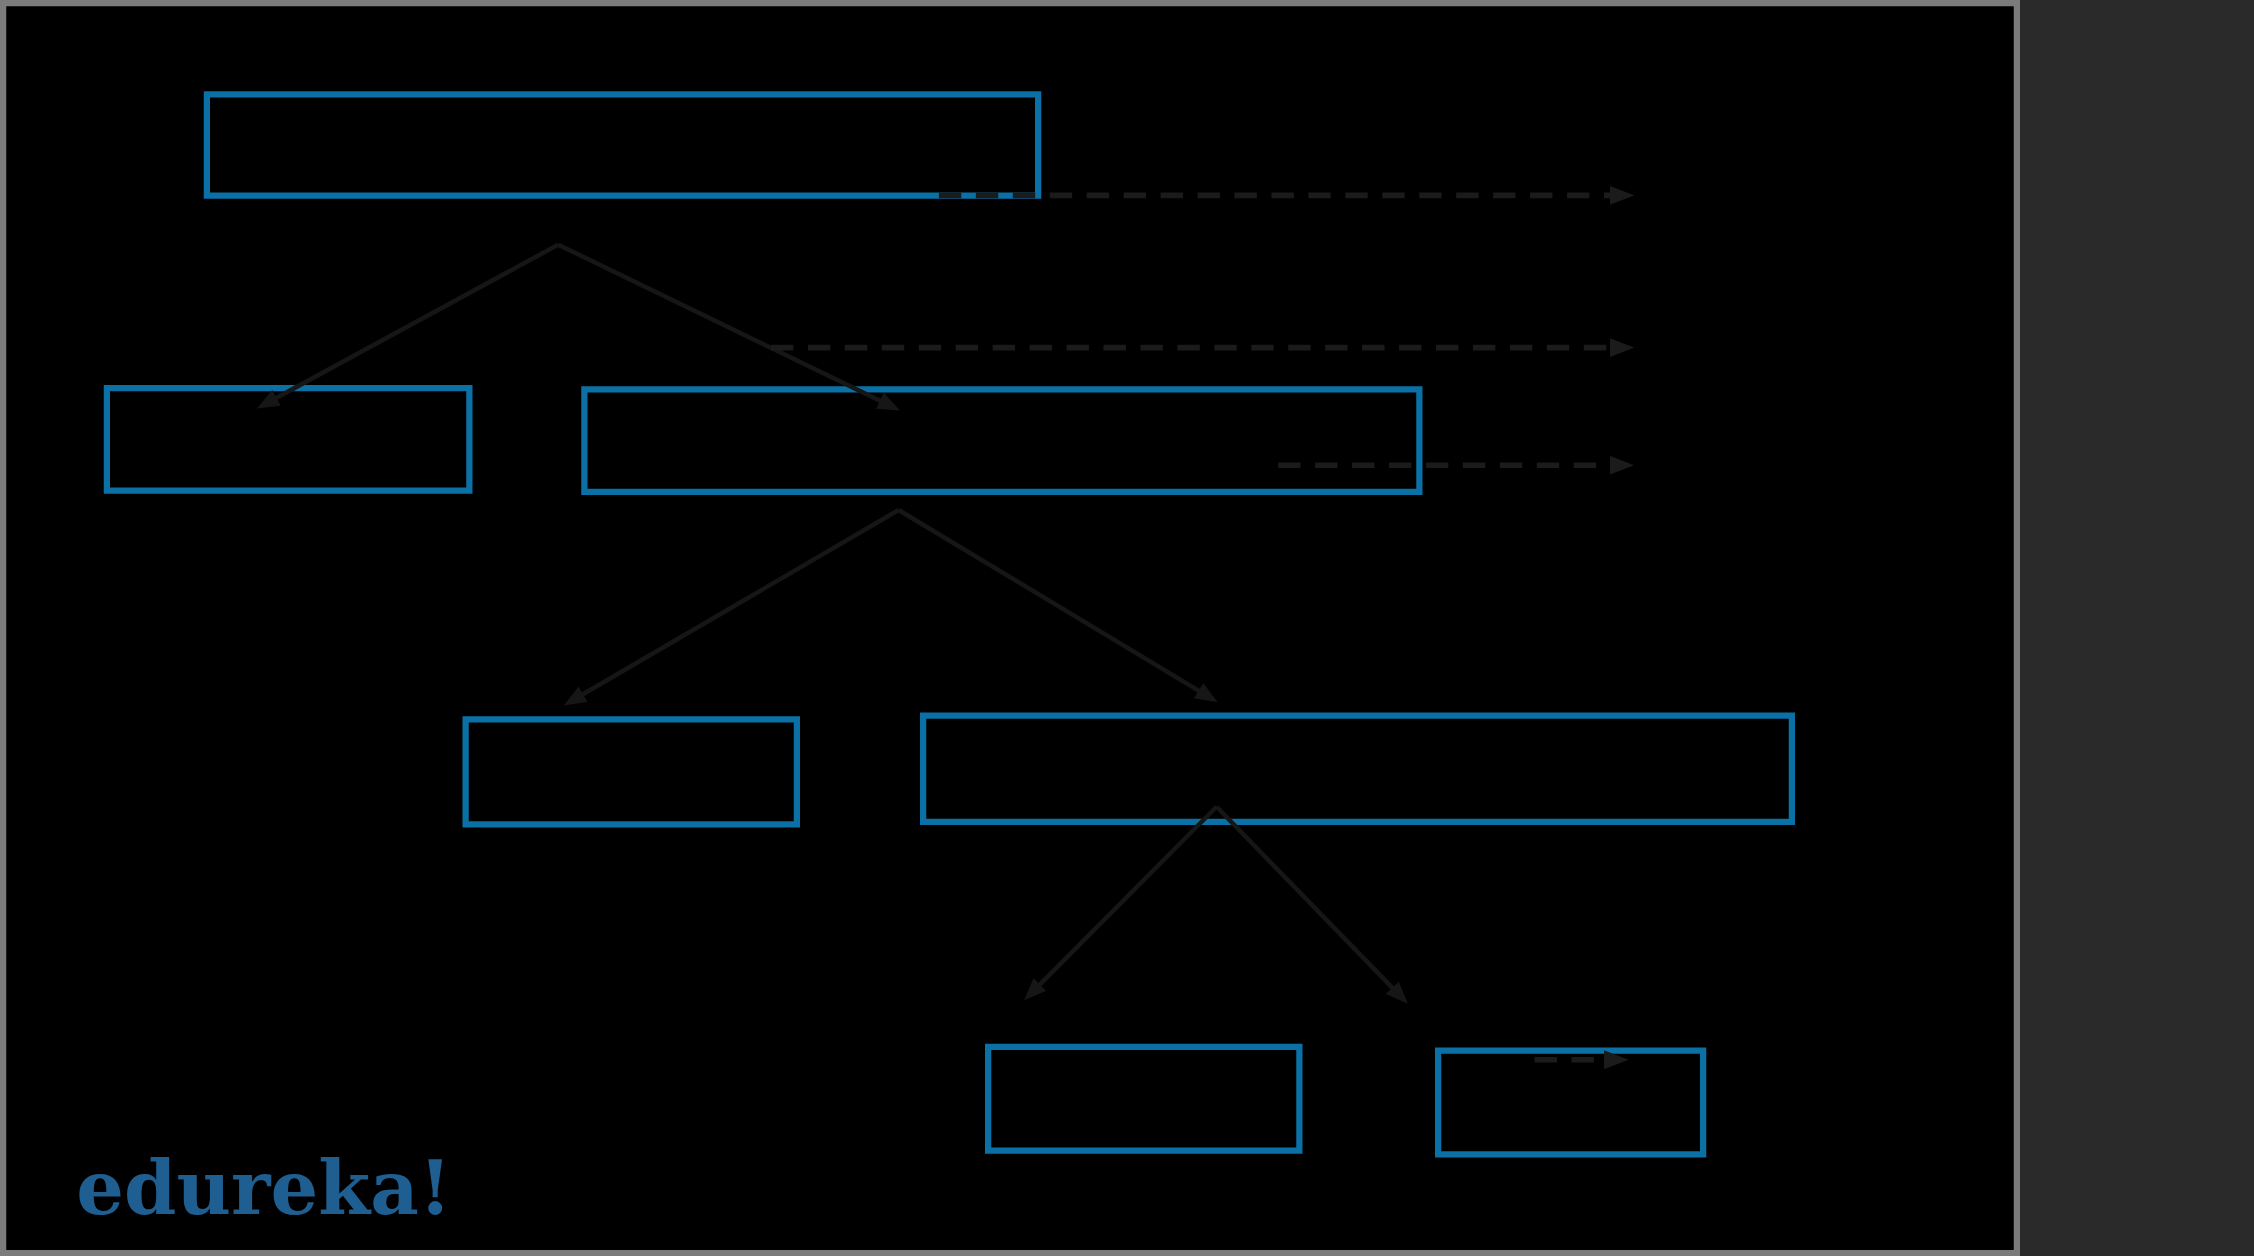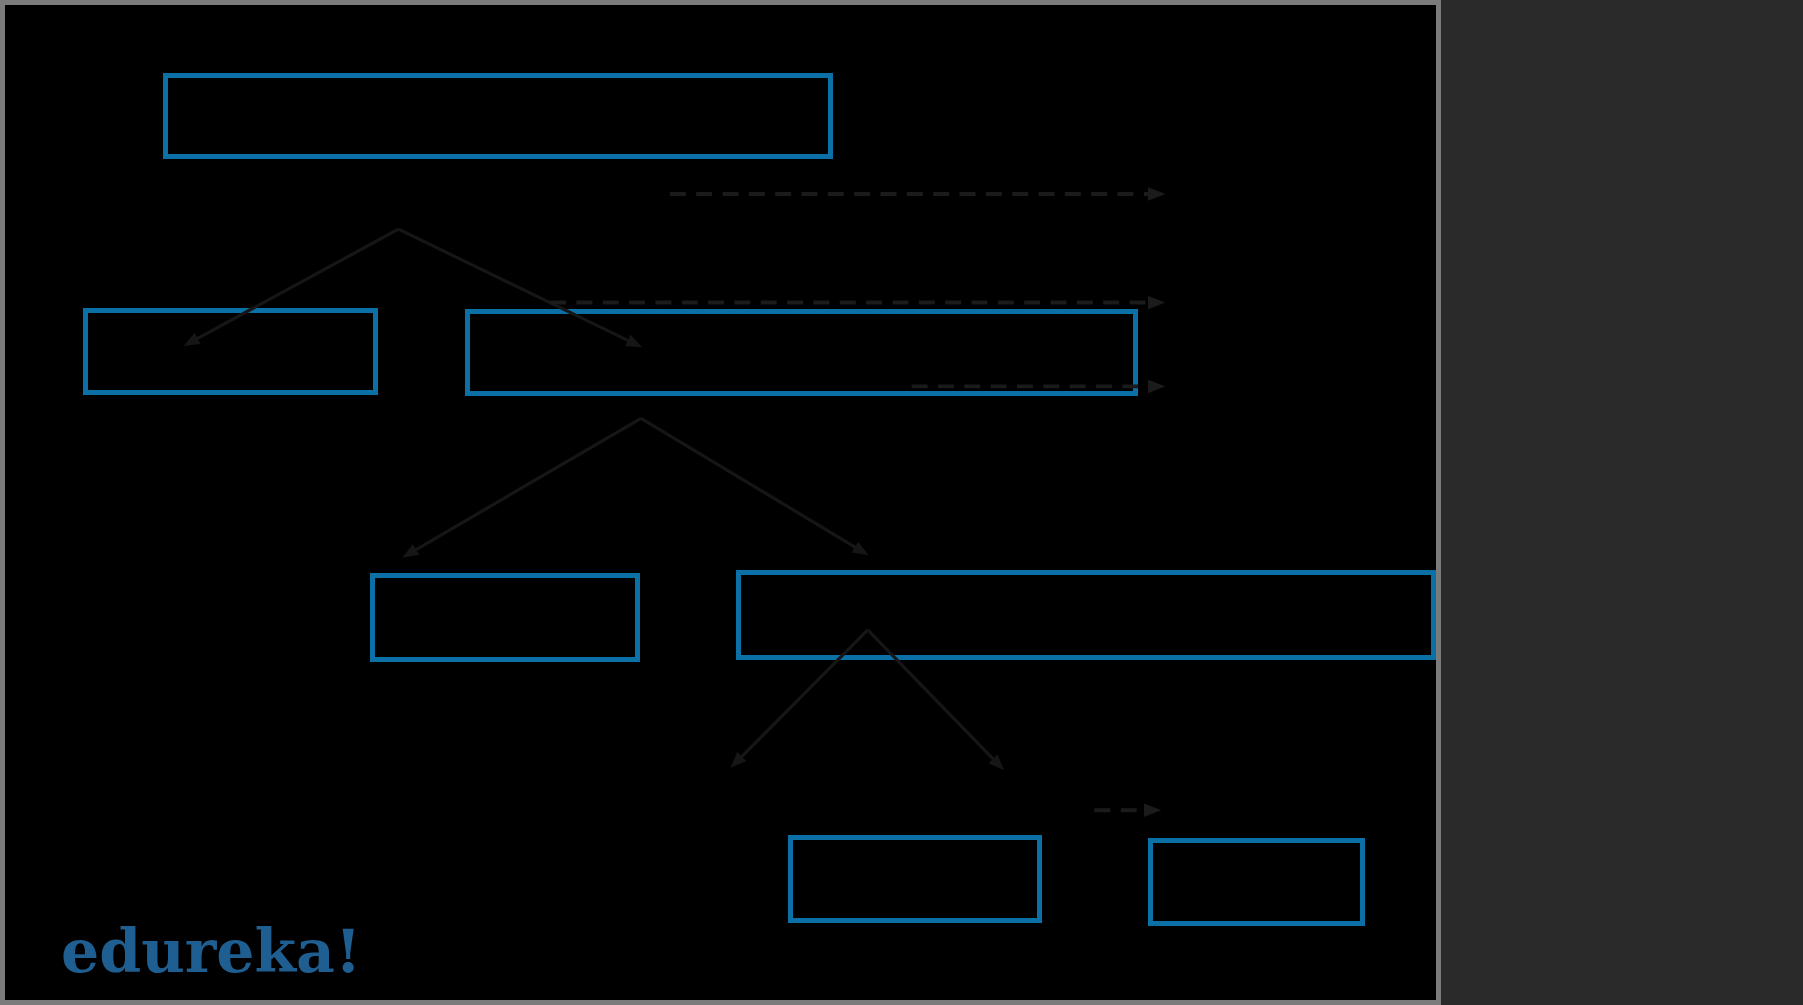--- a/index.html
+++ b/index.html
@@ -1,18 +1,18 @@
 <!DOCTYPE html>
 <html style="--background: #000000; --frame-border: #7B7B7B; --node-border: #0B70A6; --arrow-color: #161616; --dashed-arrow-color: #1B1B1B; --logo-color: #1F5E90;"><head>
 <meta charset="utf-8">
 <style>
   html,body{margin:0;padding:0;background:#2a2a2a;}
   .stage{
     position:relative;
-    width:1441px;height:1005px;
+    width:1616px;height:1005px;
     box-sizing:border-box;
     border:5px solid var(--frame-border,#7b7b7b);
     background:var(--background,#000);
     overflow:hidden;
     font-family:"Liberation Sans",sans-serif;
   }
   .node{
     position:absolute;
     box-sizing:border-box;
     border:5px solid var(--node-border,#0b70a6);

